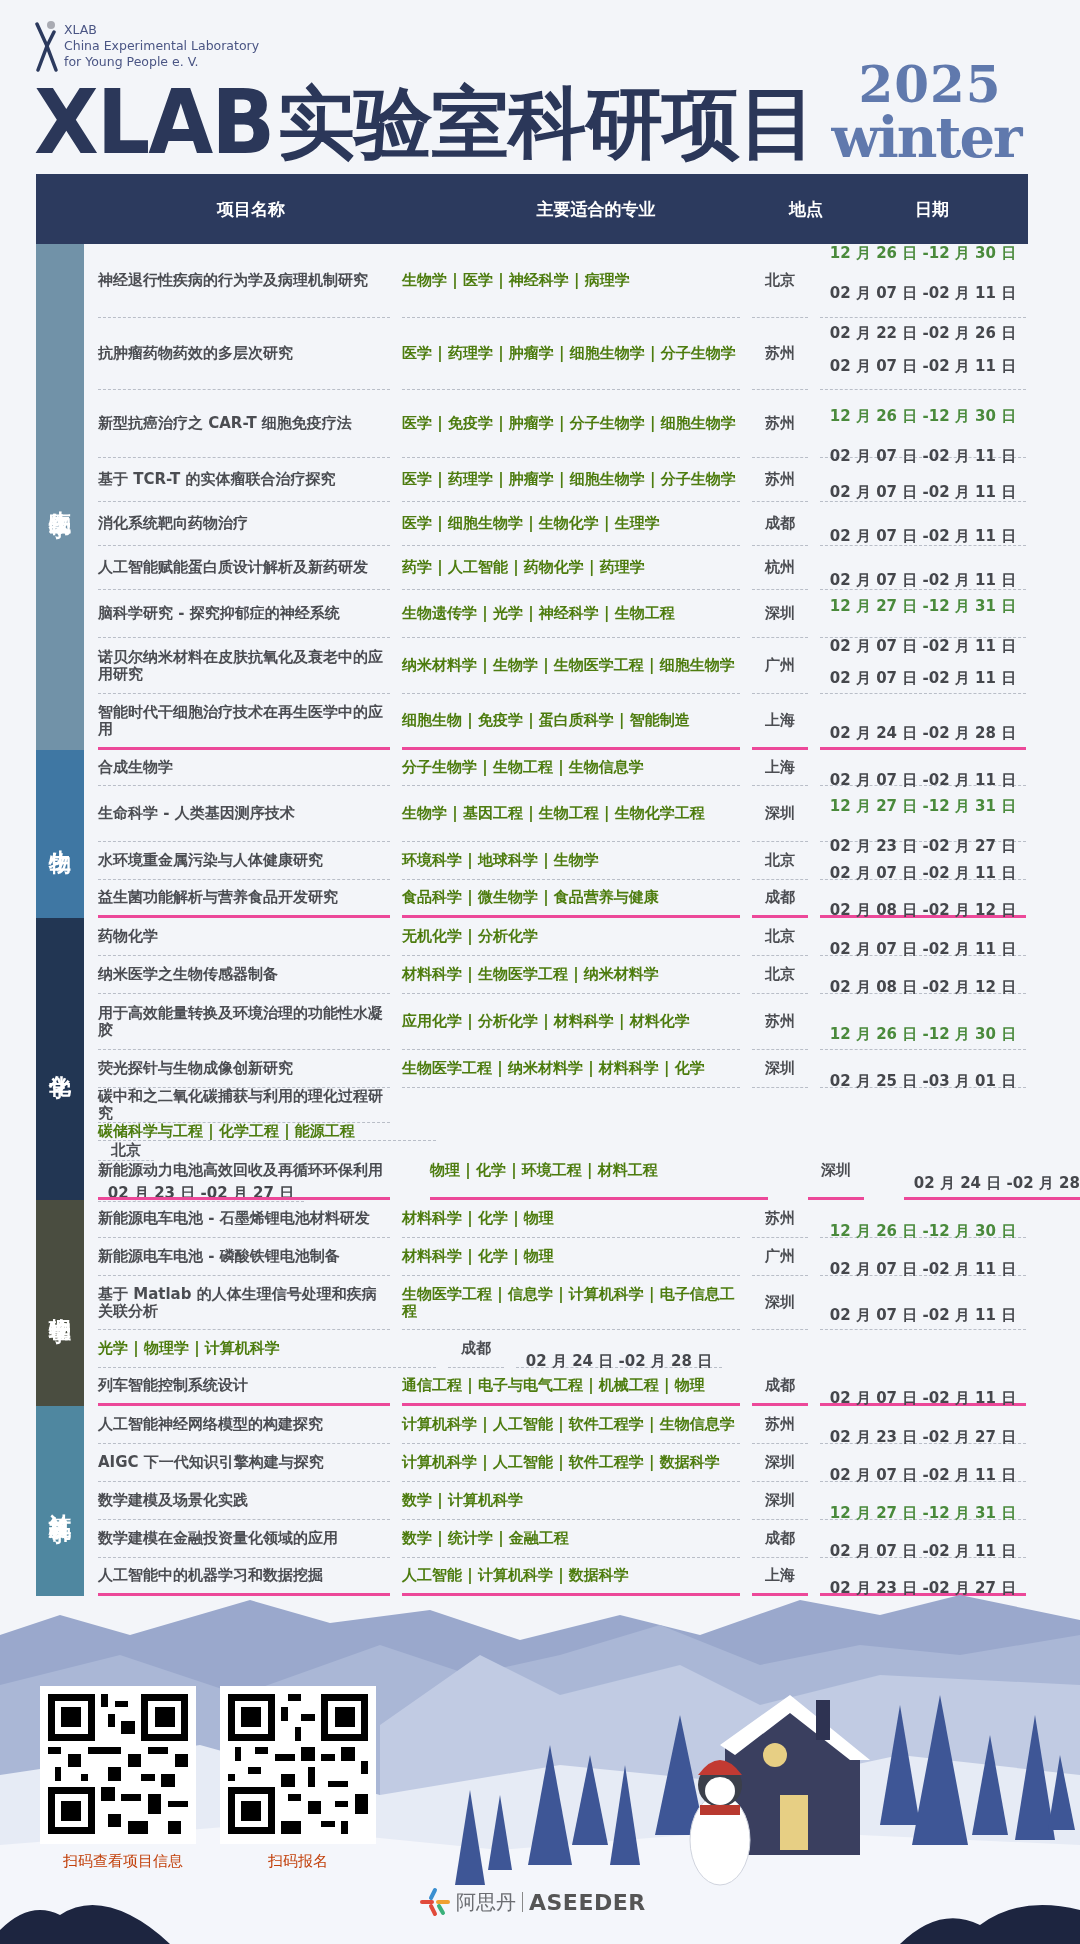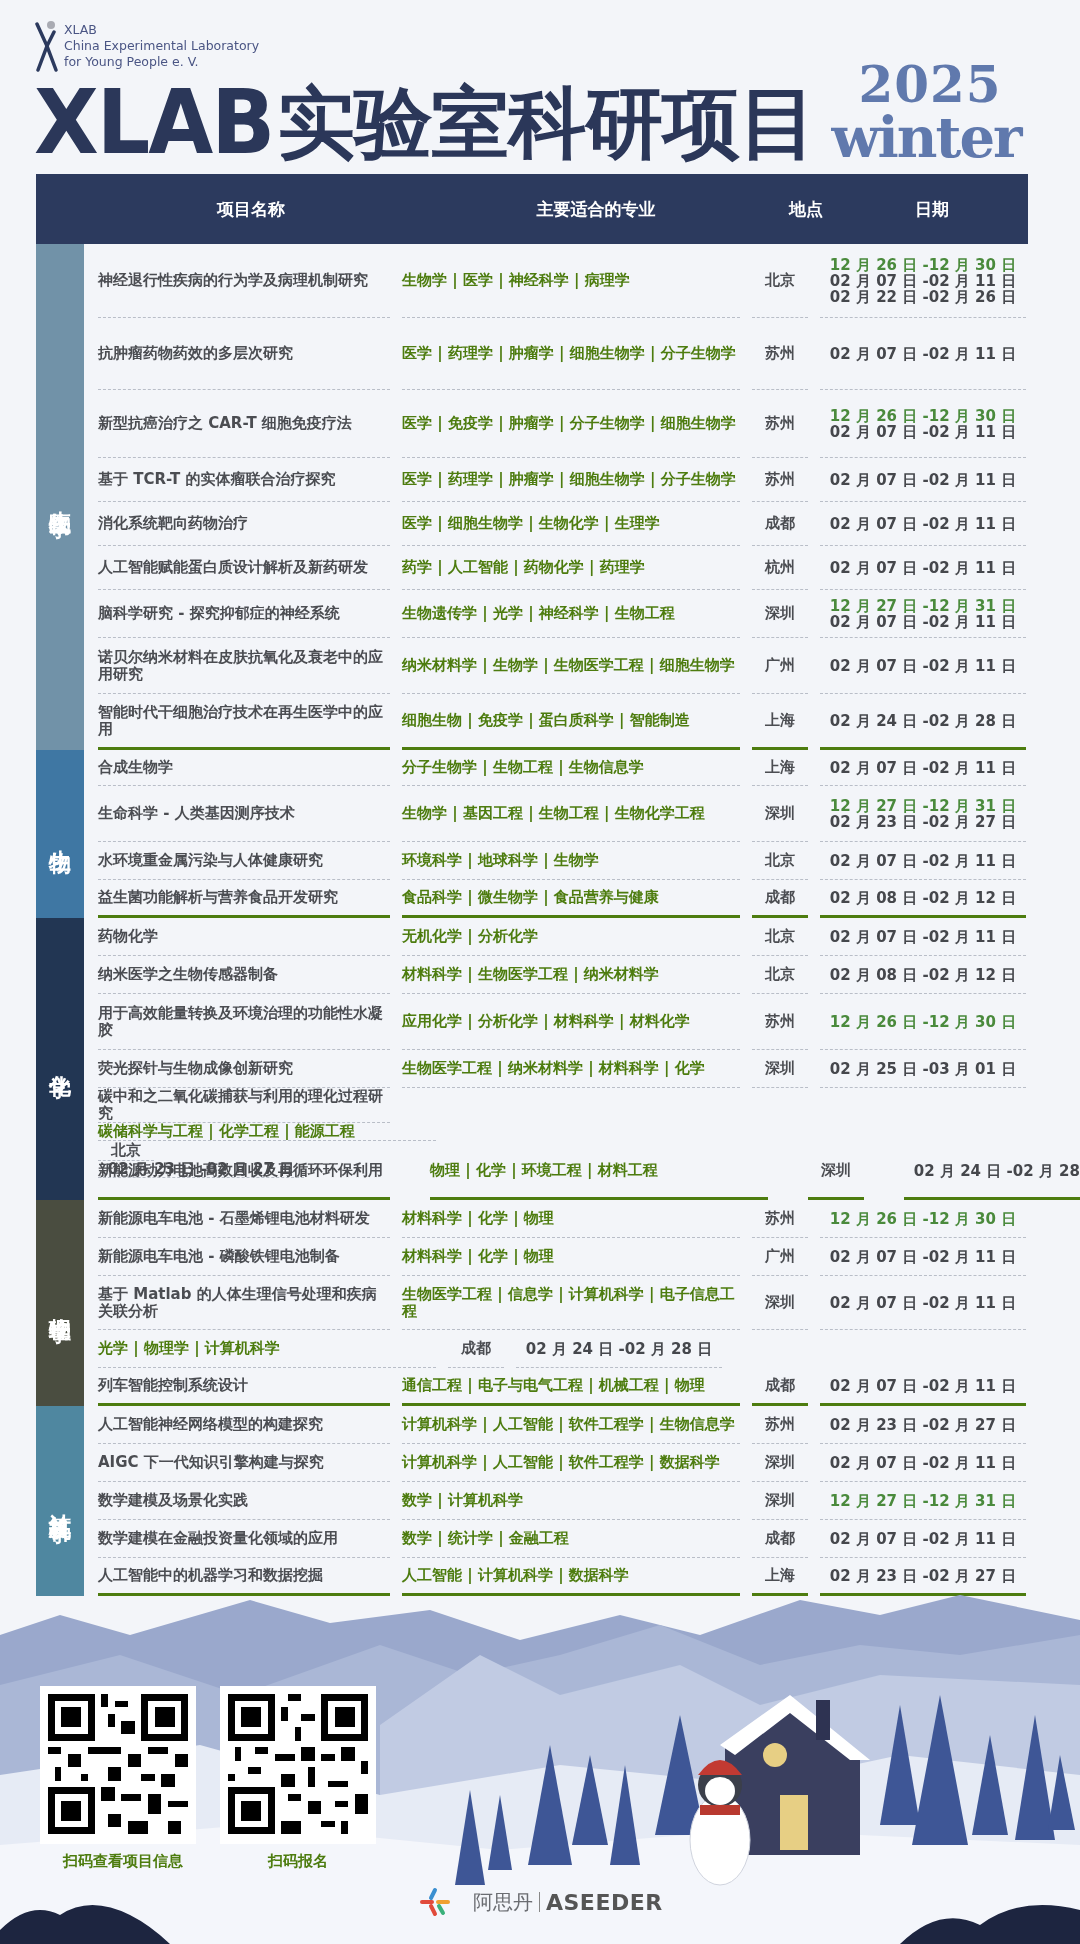--- a/index.html
+++ b/index.html
@@ -24,34 +24,34 @@
   .th-name { width: 380px; padding-left: 50px; }
   .th-major { width: 360px; }
   .th-loc { width: 60px; }
   .th-date { width: 192px; }
 
   .group { display: flex; position: relative; }
   .group-label { width: 48px; flex: none; display: flex; align-items: center; justify-content: center; color: #ffffff; font-weight: bold; font-size: 22px; line-height: 26px; writing-mode: vertical-rl; text-orientation: upright; letter-spacing: 2px; }
   .group-rows { flex: 1; padding-left: 14px; }
   .row { display: flex; align-items: center; position: relative; }
   .row .c { border-bottom: 1px dashed #b9bec8; align-self: stretch; display: flex; align-items: center; margin-right: 12px; }
-  .row:last-child .c { border-bottom: 3px solid #4d7c0f; }
+  .row:last-child .c { border-bottom: 3px solid #ec4899; }
   .c-name { width: 292px; font-size: 15px; line-height: 17px; font-weight: bold; color: #4b4d52; }
   .c-major { width: 338px; font-size: 15px; line-height: 17px; font-weight: bold; color: #4d7c0f; }
   .c-loc { width: 56px; justify-content: center; font-size: 15px; font-weight: bold; color: #4b4d52; }
   .c-date { width: 206px; margin-right: 0 !important; flex-direction: column; justify-content: center; font-size: 15px; line-height: 16px; font-weight: bold; color: #45474c; text-align: center; }
-  .c-date span { display: block; white-space: nowrap; }
+  .c-date span { display: block; white-space: nowrap; margin-top: 24px; }
   .green { color: #4a8a3c; }
 
   .scene { position: absolute; left: 0; top: 1595px; width: 1080px; height: 349px; }
   .qr { position: absolute; top: 1686px; width: 156px; height: 158px; background: #ffffff; padding: 8px; }
   .qr svg { width: 140px; height: 140px; }
-  .qr-cap { position: absolute; top: 1852px; font-size: 15px; font-weight: bold; color: #4d7c0f; text-align: center; }
+  .qr-cap { position: absolute; top: 1852px; font-size: 15px; font-weight: normal; color: #c2410c; text-align: center; }
   .brand { position: absolute; left: 420px; top: 1887px; display: flex; align-items: center; height: 30px; }
-  .brand-cn { font-size: 20px; color: #6b6d72; margin-left: 23px; }
+  .brand-cn { font-size: 20px; color: #6b6d72; margin-left: 6px; }
   .brand-sep { width: 1px; height: 20px; background: #888; margin: 0 6px; }
   .brand-en { font-size: 22px; font-weight: bold; color: #555; letter-spacing: 0.5px; }
 </style>
 </head>
 <body>
 
 <div class="logo">
   <div class="logo-mark">
     <svg viewBox="0 0 26 52">
       <circle cx="17" cy="5" r="4" fill="#a9abb3"></circle>

